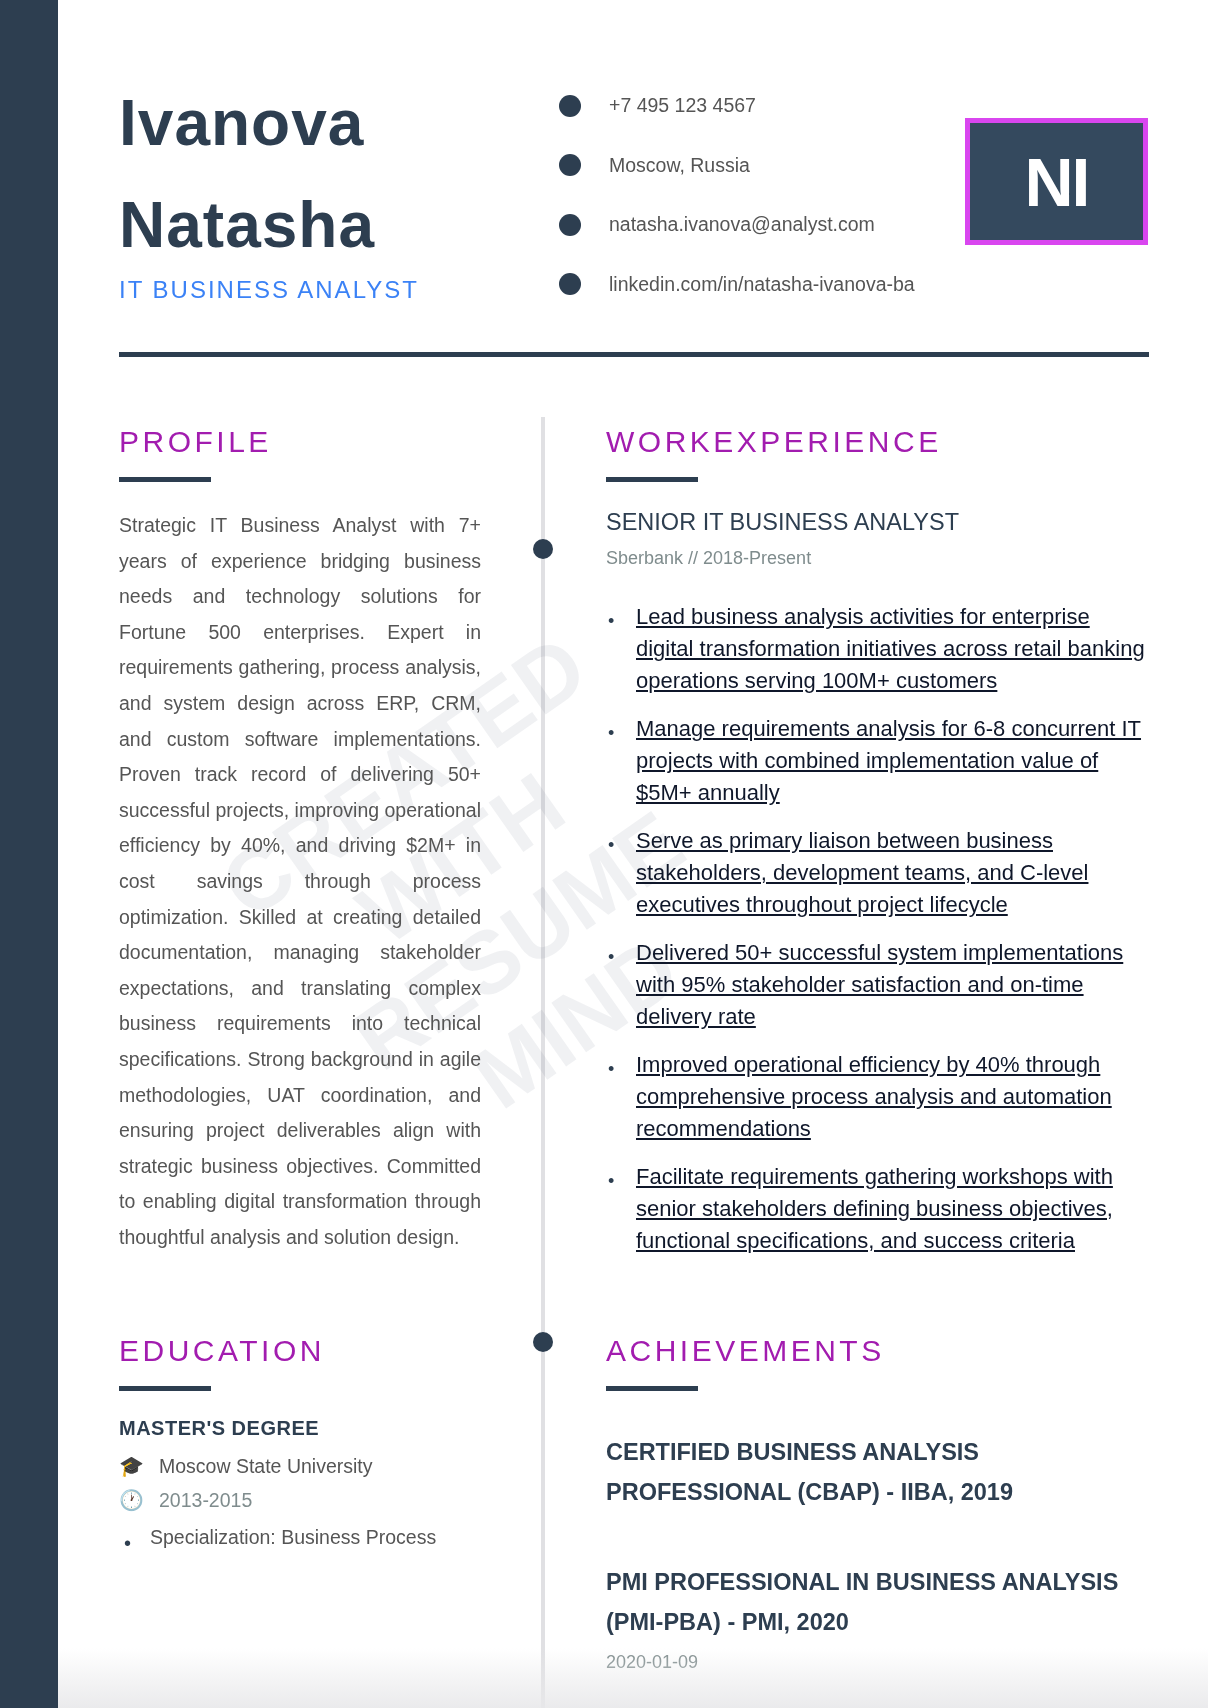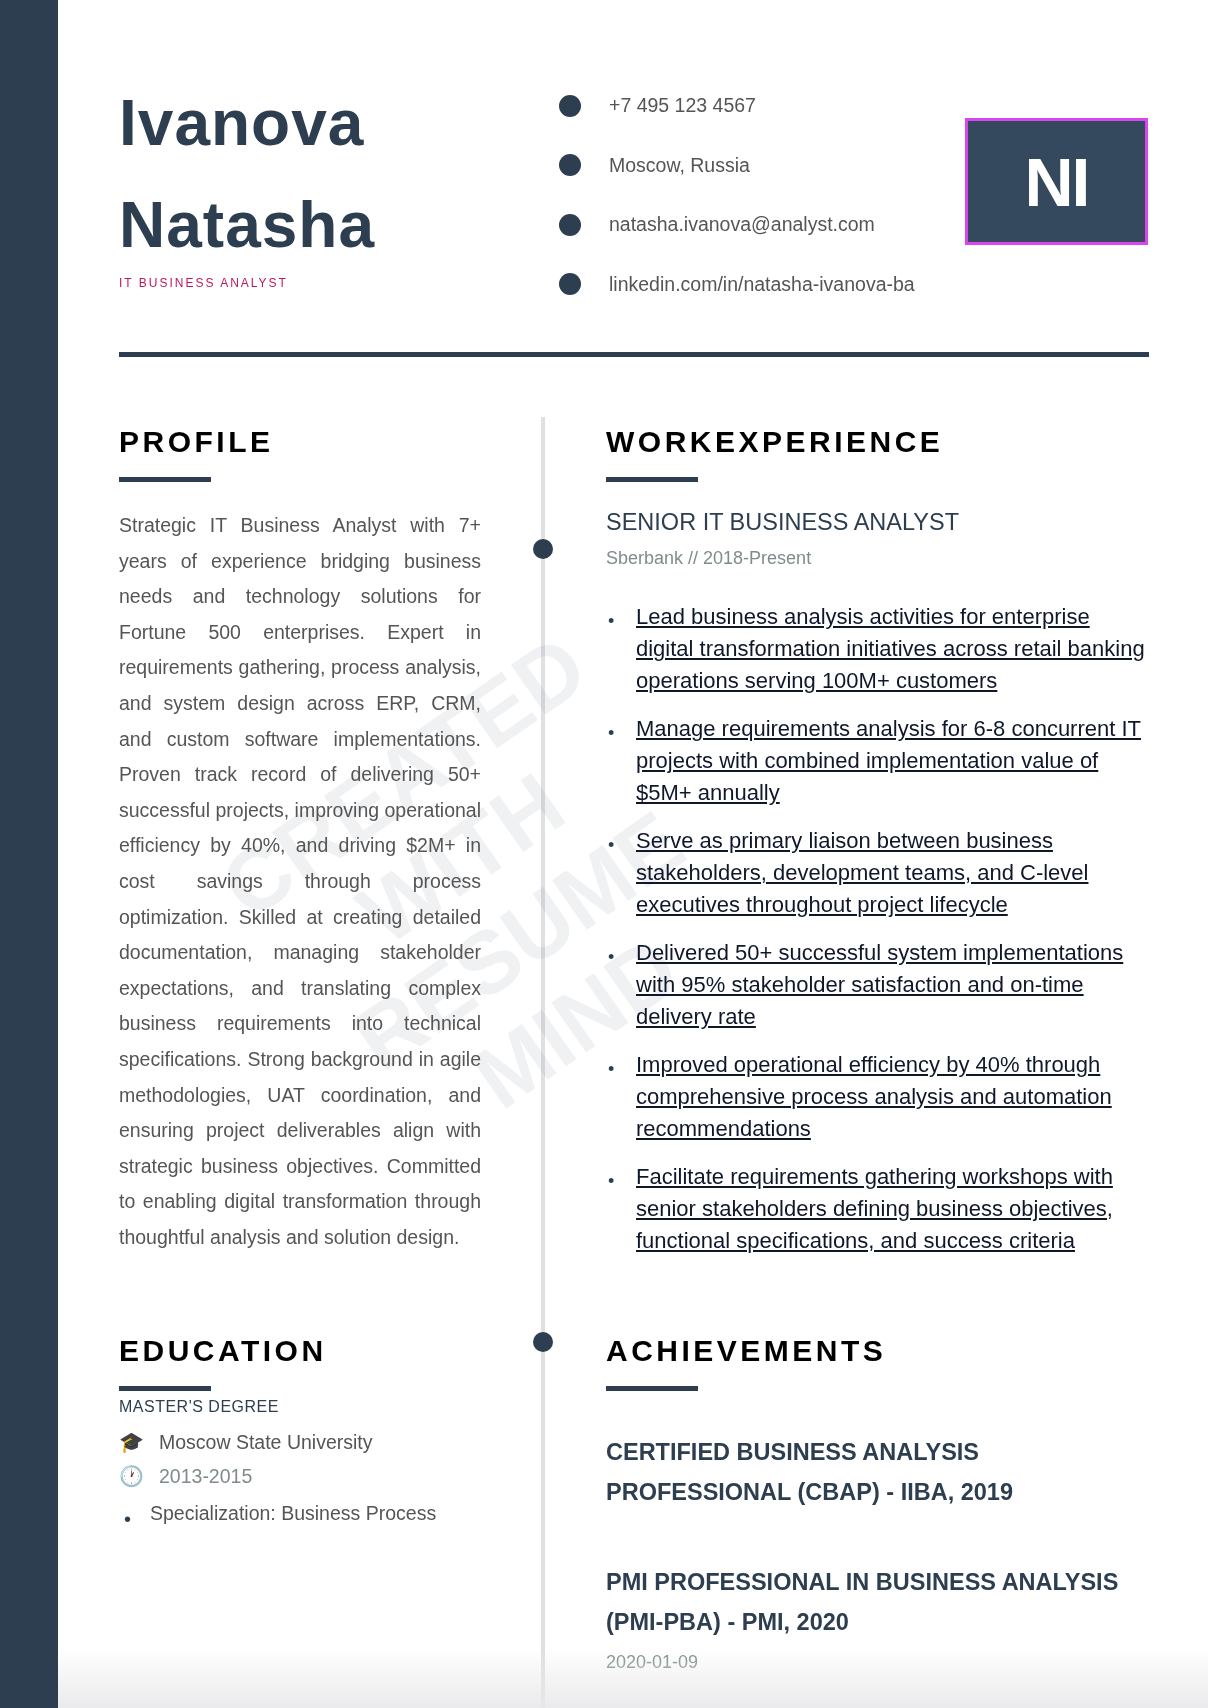--- a/index.html
+++ b/index.html
@@ -3,45 +3,45 @@
 <meta charset="utf-8">
 <style>
   * { box-sizing: border-box; margin: 0; padding: 0; }
   html, body { width: 1208px; height: 1708px; overflow: hidden; background: #ffffff; }
   body { font-family: "Liberation Sans", "DejaVu Sans", sans-serif; color: #2d3e50; position: relative; }
 
   .sidebar { position: absolute; left: 0; top: 0; width: 58px; height: 1708px; background: #2d3e50; }
 
   .header { position: absolute; left: 119px; top: 0; width: 1030px; height: 360px; }
   .name { position: absolute; left: 0; top: 72px; font-size: 64px; font-weight: 700; line-height: 102px; letter-spacing: 1px; color: #2d3e50; width: 420px; }
-  .subtitle { position: absolute; left: 0; top: 276px; font-size: 12px; letter-spacing: 2px; color: #be185d; }
+  .subtitle { position: absolute; left: 0; top: 276px; font-size: 24px; letter-spacing: 2px; color: #3b82f6; }
 
   .contacts { position: absolute; left: 440px; top: 76px; }
   .contact { display: flex; align-items: center; height: 59.5px; text-align: right; }
   .contact .dot { width: 22px; height: 22px; border-radius: 50%; background: #2d3e50; margin-right: 28px; flex: none; }
   .contact .txt { font-size: 19.5px; color: #555; }
 
-  .avatar { position: absolute; left: 846px; top: 118px; width: 183px; height: 127px; background: #34495e; border: 3px solid #d946ef; display: flex; align-items: center; justify-content: center; }
+  .avatar { position: absolute; left: 846px; top: 118px; width: 183px; height: 127px; background: #34495e; border: 5px solid #d946ef; display: flex; align-items: center; justify-content: center; }
   .avatar span { color: #ffffff; font-size: 68px; font-weight: 700; letter-spacing: -2px; }
 
   .rule { position: absolute; left: 119px; top: 352px; width: 1030px; height: 5px; background: #2d3e50; }
 
   .divider { position: absolute; left: 541px; top: 417px; width: 4px; height: 1291px; background: #e0e0e3; }
   .tl-dot { position: absolute; left: 533px; width: 20px; height: 20px; border-radius: 50%; background: #2d3e50; }
 
   .col-left { position: absolute; left: 119px; top: 420px; width: 362px; }
   .col-right { position: absolute; left: 606px; top: 420px; width: 545px; }
 
-  .section-title { font-size: 30px; font-weight: 700; letter-spacing: 3.5px; color: #000000; line-height: 44px; }
+  .section-title { font-size: 30px; font-weight: 400; letter-spacing: 3.5px; color: #a21caf; line-height: 44px; }
   .section-bar { width: 92px; height: 5px; background: #2d3e50; margin-top: 13px; }
 
   .profile-text { margin-top: 26px; font-size: 19.5px; line-height: 35.6px; color: #555; text-align: justify; }
 
   .edu { margin-top: 74px; }
-  .degree { margin-top: 7px; font-size: 16px; font-weight: 400; color: #2d3e50; letter-spacing: 0.5px; }
+  .degree { margin-top: 26px; font-size: 20px; font-weight: 700; color: #2d3e50; letter-spacing: 0.5px; }
   .edu-row { display: flex; align-items: center; margin-top: 14px; font-size: 19.5px; color: #555; }
   .edu-row .ico { width: 40px; font-size: 20px; flex: none; }
   .edu-row.date { margin-top: 10px; color: #7f8c8d; }
   .edu-bullet { display: flex; margin-top: 14px; font-size: 19.5px; color: #555; }
   .edu-bullet .b { width: 31px; padding-left: 5px; font-size: 20px; color: #2d3e50; line-height: 26px; padding-top: 4px; }
 
   .job-title { margin-top: 27px; font-size: 23.5px; font-weight: 400; color: #2d3e50; }
   .job-meta { margin-top: 12px; font-size: 18px; color: #7f8c8d; }
   .bullets { margin-top: 32px; }
   .bullet { display: flex; margin-bottom: 16px; }

